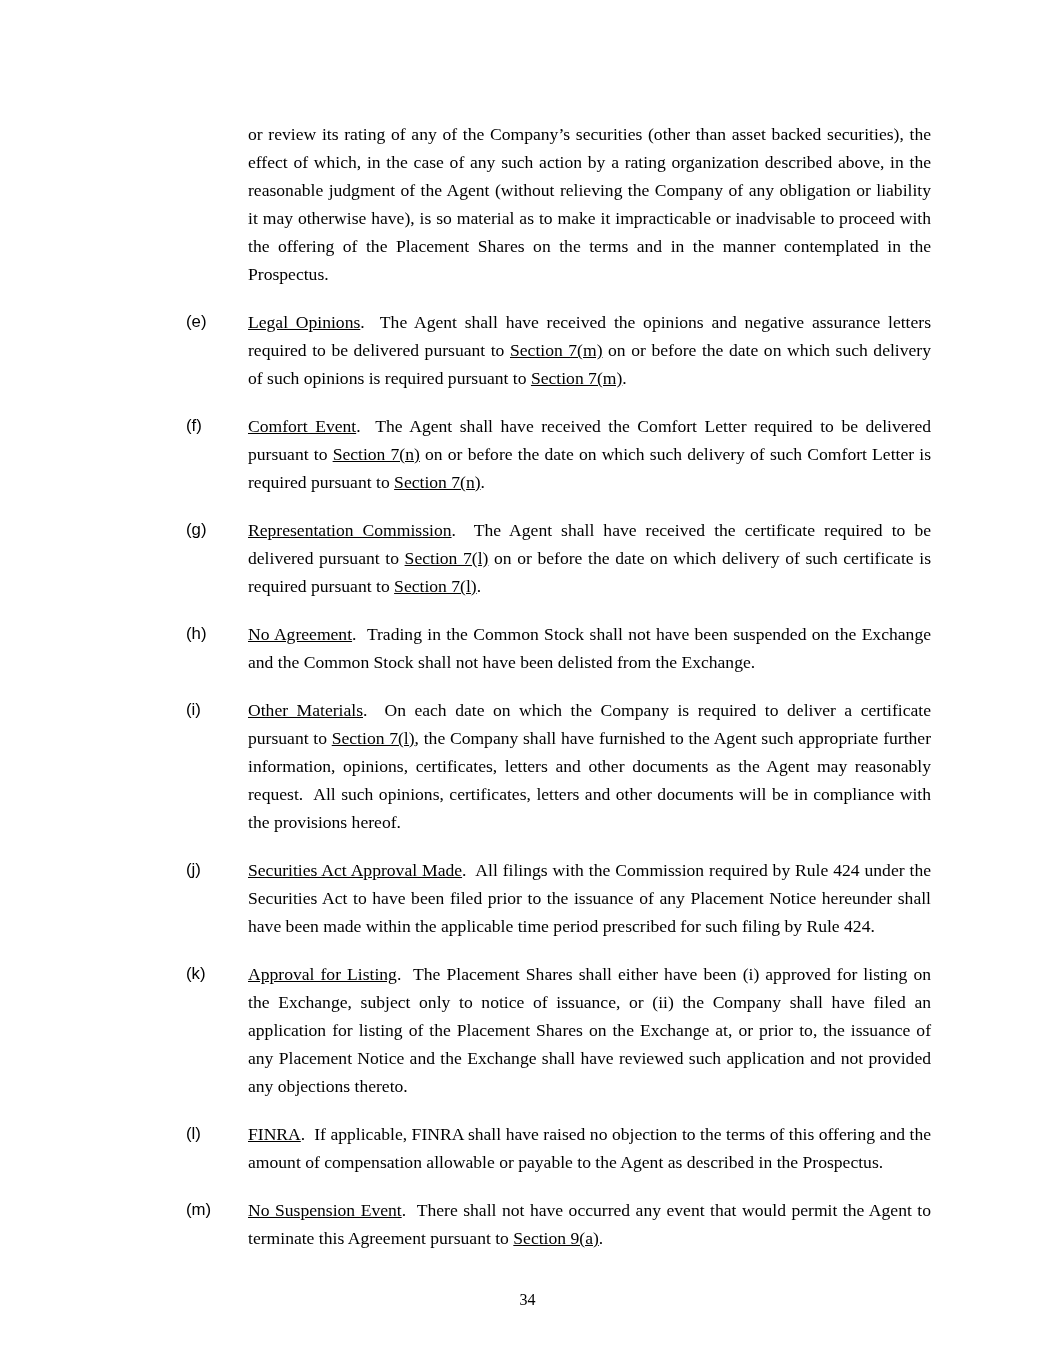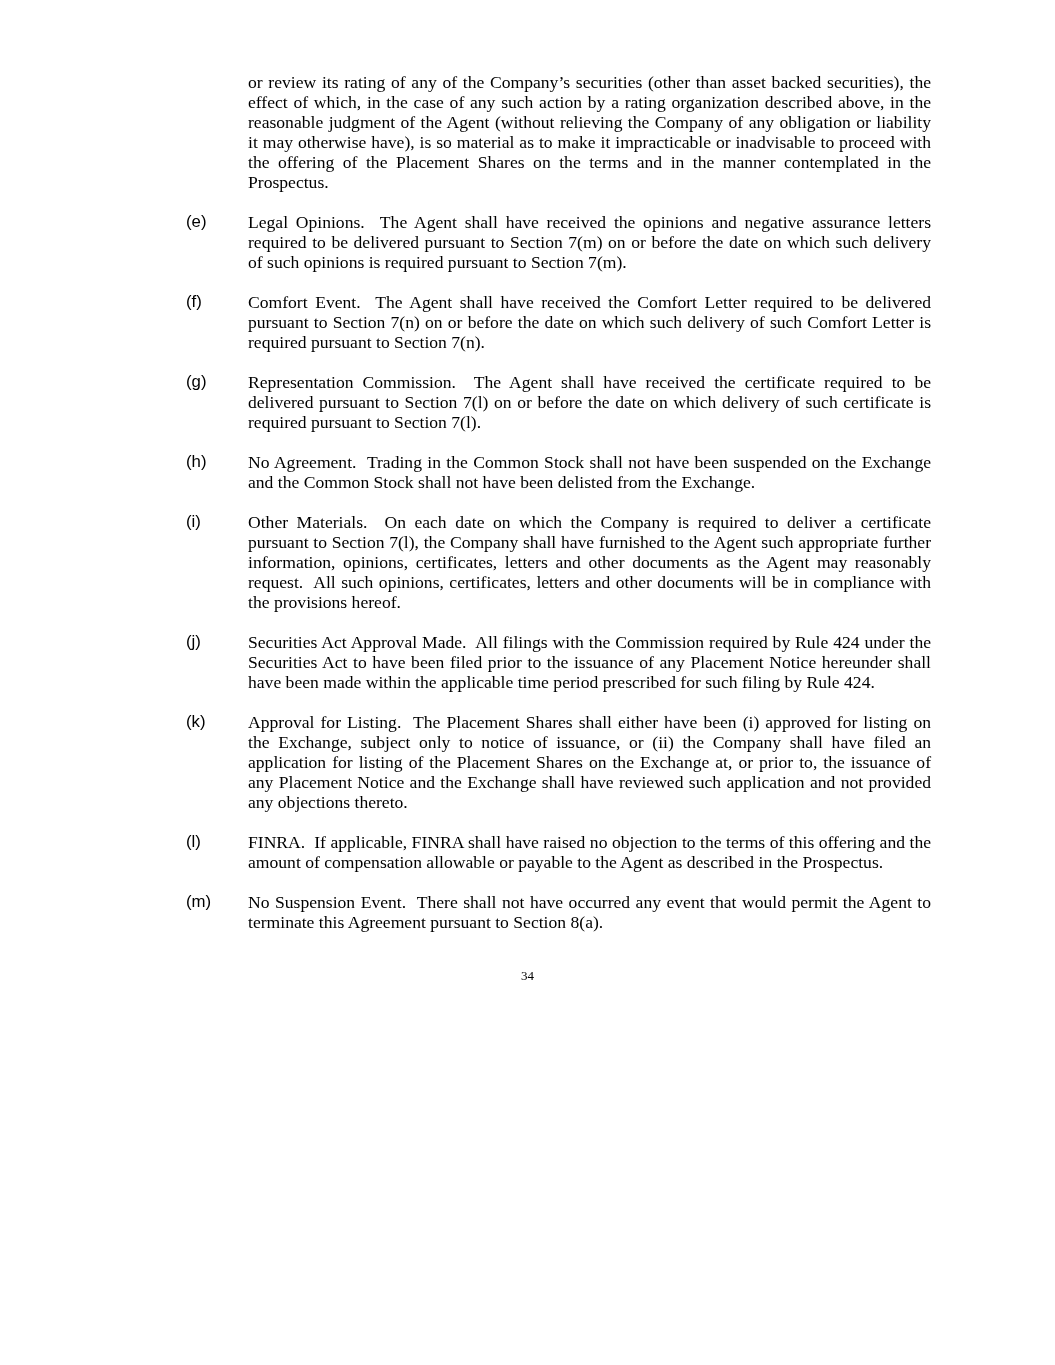--- a/index.html
+++ b/index.html
@@ -7,46 +7,47 @@
     padding: 0;
     background: #ffffff;
   }
   .page {
     position: relative;
     width: 1055px;
     height: 1365px;
     background: #ffffff;
     color: #000000;
     box-sizing: border-box;
-    padding: 72px 124px 0 186px;
+    padding: 120px 124px 0 186px;
     font-family: "Liberation Serif", serif;
     font-size: 17.6px;
-    line-height: 20px;
+    line-height: 28px;
     overflow: hidden;
   }
   .para {
     display: flex;
     margin: 0 0 20px 0;
   }
   .para-label {
     flex: 0 0 62px;
     font-family: "Liberation Sans", sans-serif;
     font-size: 16.8px;
   }
   .para-body {
     flex: 1 1 auto;
     text-align: justify;
   }
   .u {
+    text-decoration: underline;
   }
   .footer {
     margin: 34px -124px 0 -186px;
     text-align: center;
     font-family: "Liberation Serif", serif;
-    font-size: 13px;
+    font-size: 16px;
   }
 </style>
 </head>
 <body>
 
 <div class="page">
   <div>
   <div class="para">
     <div class="para-label"></div>
     <div class="para-body"><span>or review its rating of any of the Company’s securities (other than asset backed securities), the effect of which, in the case of any such action by a rating organization described above, in the reasonable judgment of the Agent (without relieving the Company of any obligation or liability it may otherwise have), is so material as to make it impracticable or inadvisable to proceed with the offering of the Placement Shares on the terms and in the manner contemplated in the Prospectus.</span></div>
@@ -87,19 +88,19 @@
     <div class="para-body"><span class="u">Approval for Listing</span><span>.&nbsp; The Placement Shares shall either have been (i) approved for listing on the Exchange, subject only to notice of issuance, or (ii) the Company shall have filed an application for listing of the Placement Shares on the Exchange at, or prior to, the issuance of any Placement Notice and the Exchange shall have reviewed such application and not provided any objections thereto.</span></div>
   </div>
 
   <div class="para">
     <div class="para-label">(l)</div>
     <div class="para-body"><span class="u">FINRA</span><span>.&nbsp; If applicable, FINRA shall have raised no objection to the terms of this offering and the amount of compensation allowable or payable to the Agent as described in the Prospectus.</span></div>
   </div>
 
   <div class="para">
     <div class="para-label">(m)</div>
-    <div class="para-body"><span class="u">No Suspension Event</span><span>.&nbsp; There shall not have occurred any event that would permit the Agent to terminate this Agreement pursuant to </span><span class="u">Section 8(a)</span><span>.</span></div>
+    <div class="para-body"><span class="u">No Suspension Event</span><span>.&nbsp; There shall not have occurred any event that would permit the Agent to terminate this Agreement pursuant to </span><span class="u">Section 9(a)</span><span>.</span></div>
   </div>
 </div>
   <div class="footer">
     <span>34</span>
   </div>
 </div>
 
 </body></html>

